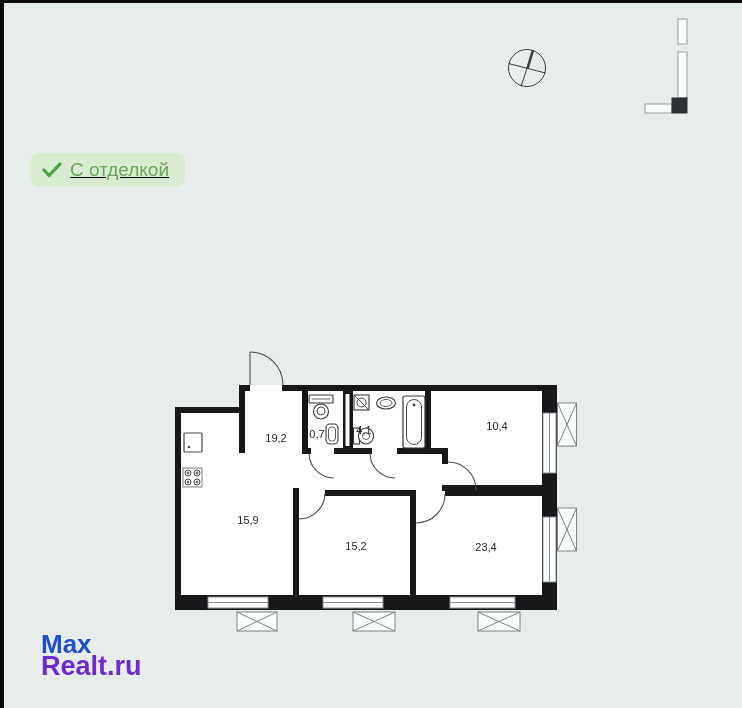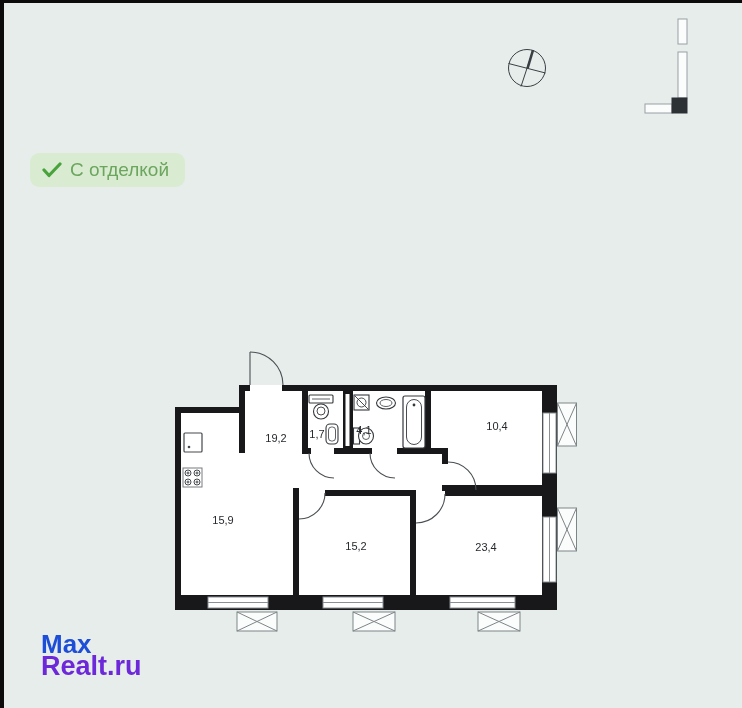--- a/index.html
+++ b/index.html
@@ -10,21 +10,21 @@
   }
   .edge-left{position:absolute;left:0;top:0;width:4px;height:708px;background:#0b0b0b;}
   .edge-top{position:absolute;left:0;top:0;width:742px;height:3px;background:#0b0b0b;}
   .title{
     position:absolute;left:34px;top:18px;width:460px;
     color:#22262a;font-weight:bold;font-size:38px;line-height:52px;letter-spacing:-0.5px;
   }
   .badge{
     position:absolute;left:30px;top:153px;height:34px;
     display:inline-flex;align-items:center;gap:8px;
-    background:#d9ecd2;border-radius:9px;padding:0 16px 0 12px;
+    background:#d9ecd2;border-radius:9px;padding:0 16px 0 12px;text-decoration:underline;
   }
   .badge span{color:#6ca55d;font-size:19px;}
   .room-label{
     position:absolute;transform:translate(-50%,-50%);
     font-size:11px;color:#26292d;font-weight:500;white-space:nowrap;
   }
   .watermark{position:absolute;left:41px;top:633px;font-weight:bold;line-height:22px;}
   .wm1{color:#1d4ed8;font-size:26px;}
   .wm2{color:#6d28d9;font-size:27px;}
   svg.plan{position:absolute;left:0;top:0;}
@@ -177,23 +177,23 @@
     <circle cx="366" cy="436" r="3.5" stroke-width="0.8"></circle>
   </g>
   <g fill="#ffffff" stroke="#34383c">
     <rect x="403" y="396" width="22" height="52" rx="2" stroke-width="1.2"></rect>
     <rect x="406.5" y="399.5" width="15" height="45" rx="7.5" stroke-width="0.9"></rect>
     <circle cx="414" cy="405" r="1.4" fill="#34383c" stroke="none"></circle>
   </g>
 </svg>
 
 <div class="room-label" style="left:276px;top:438px">19,2</div>
-<div class="room-label" style="left:317px;top:434px">1,7</div>
+<div class="room-label" style="left:317px;top:434px">0,7</div>
 <div class="room-label" style="left:364px;top:430px">4,1</div>
 <div class="room-label" style="left:497px;top:426px">10,4</div>
-<div class="room-label" style="left:223px;top:520px">15,9</div>
+<div class="room-label" style="left:248px;top:520px">15,9</div>
 <div class="room-label" style="left:356px;top:546px">15,2</div>
 <div class="room-label" style="left:486px;top:547px">23,4</div>
 
 <div class="watermark">
   <div class="wm1">Max</div>
   <div class="wm2">Realt.ru</div>
 </div>
 
 </body></html>

